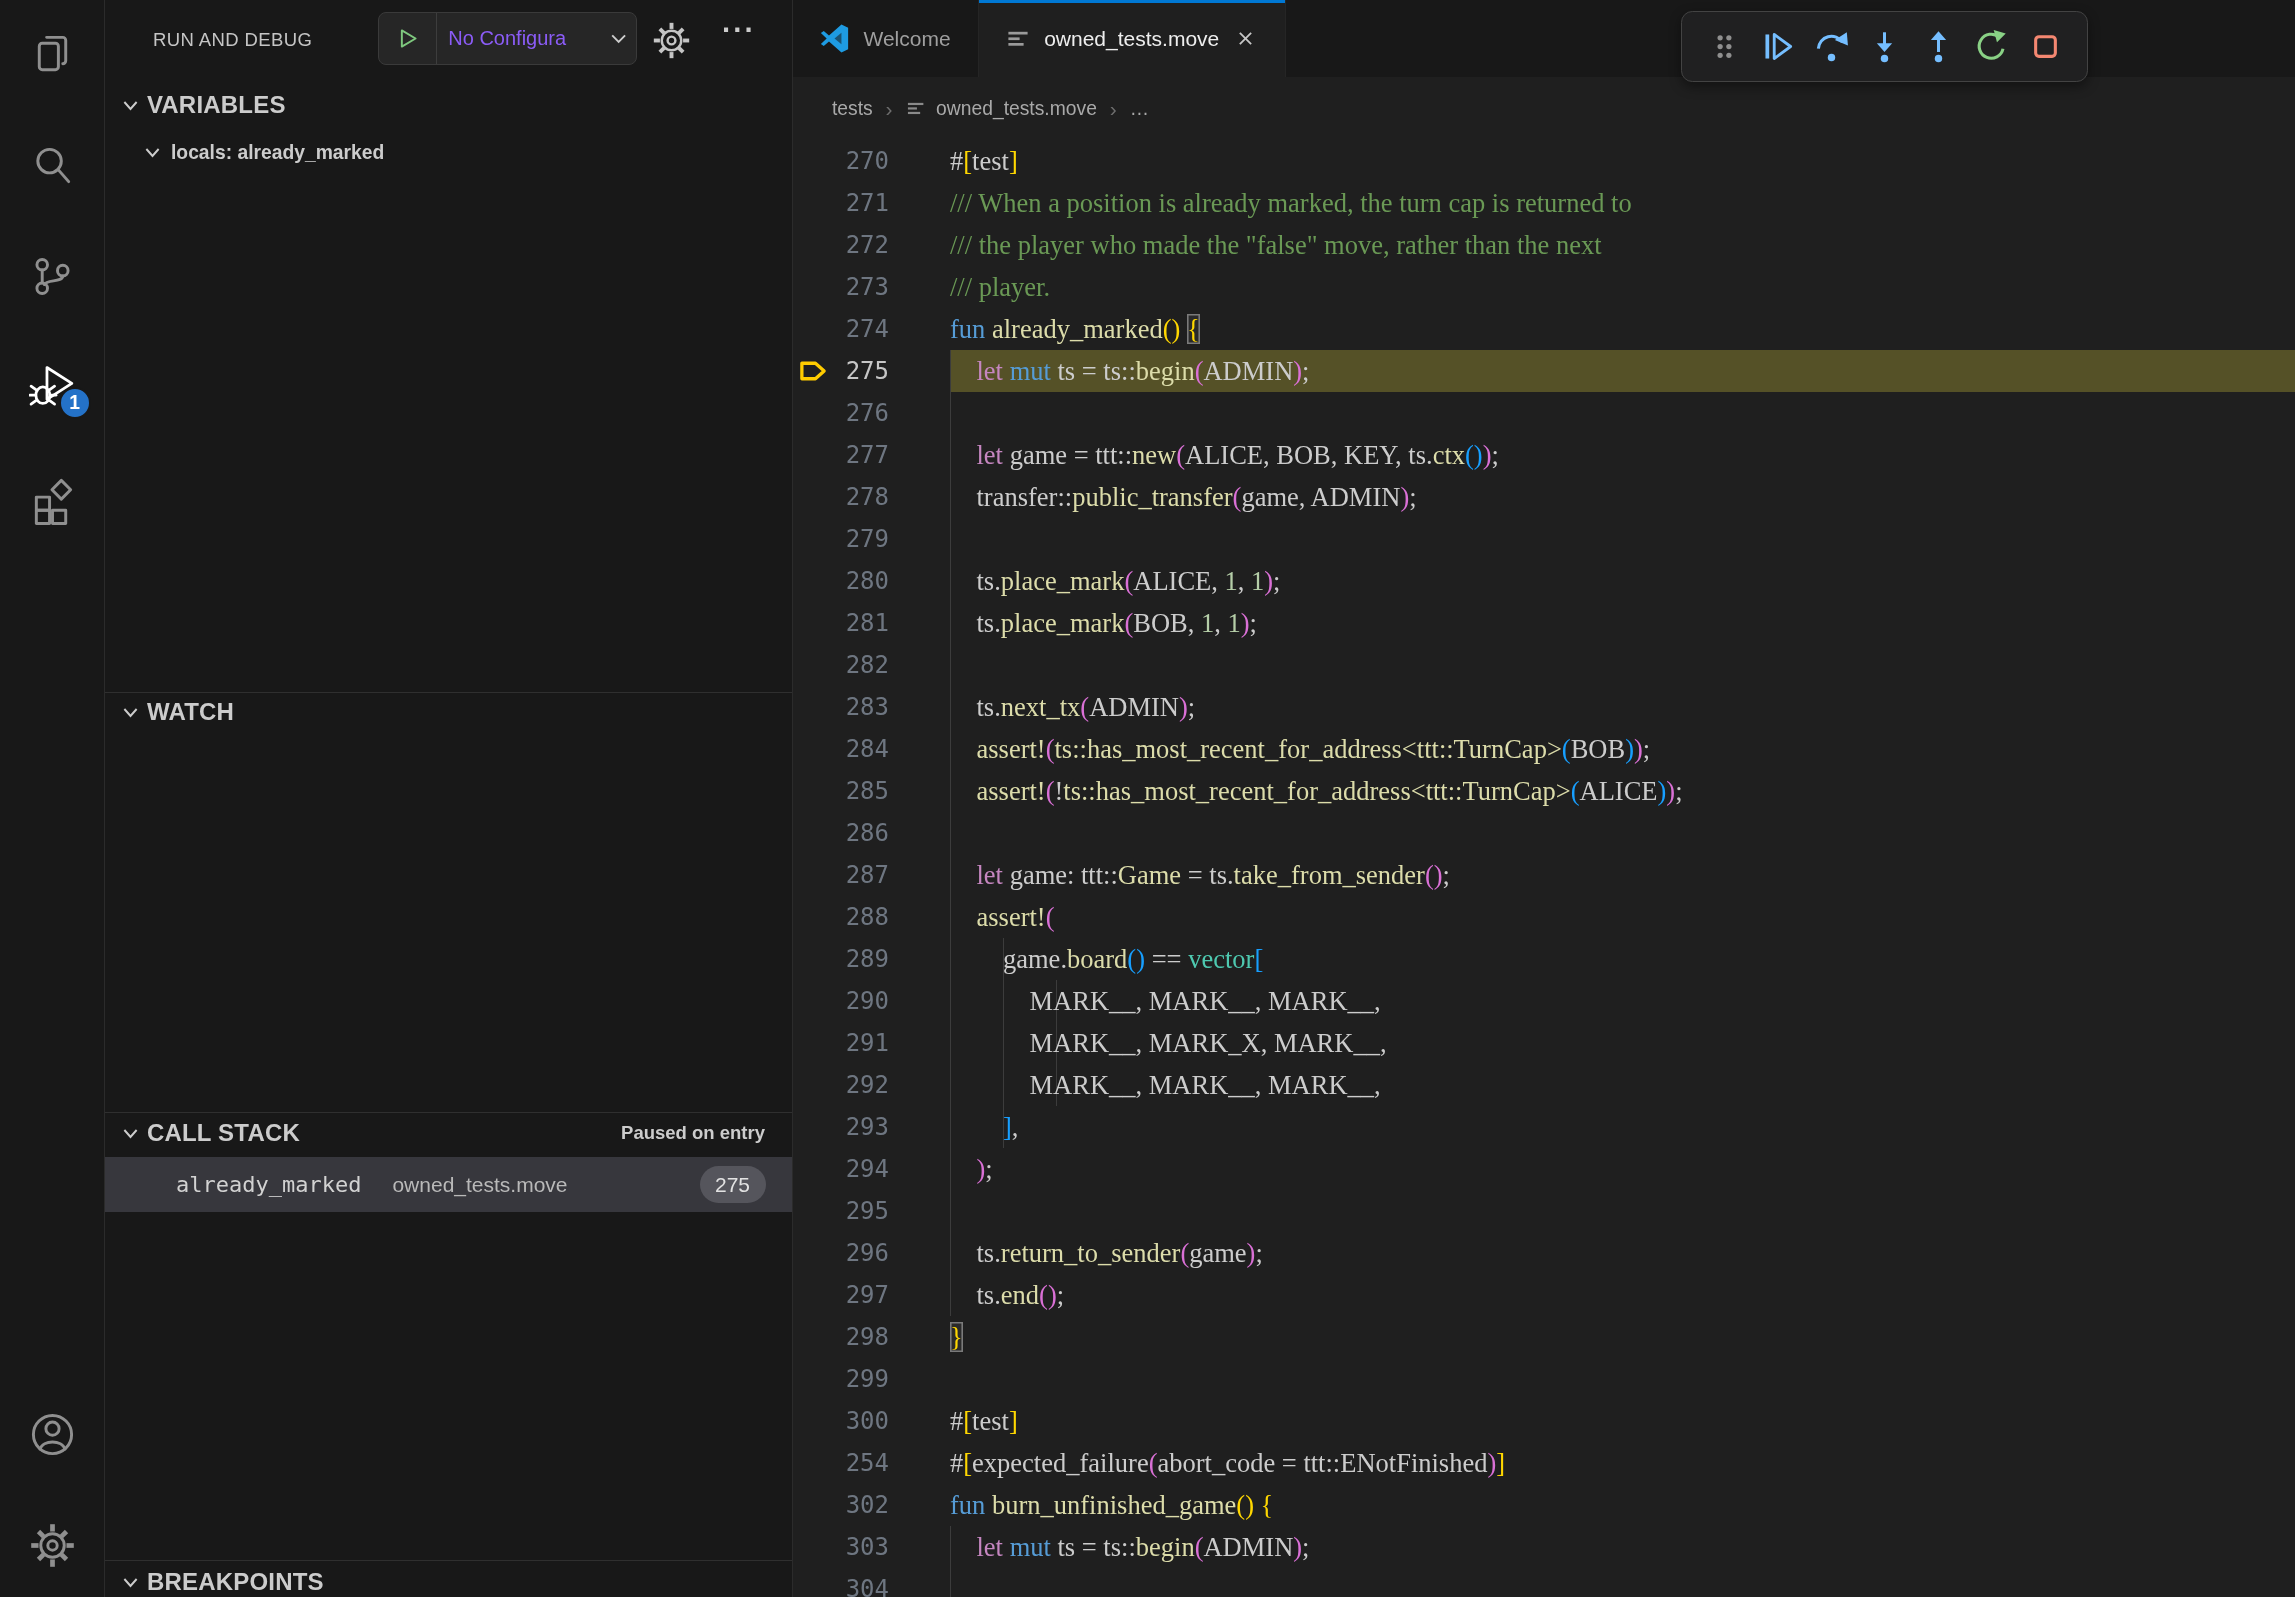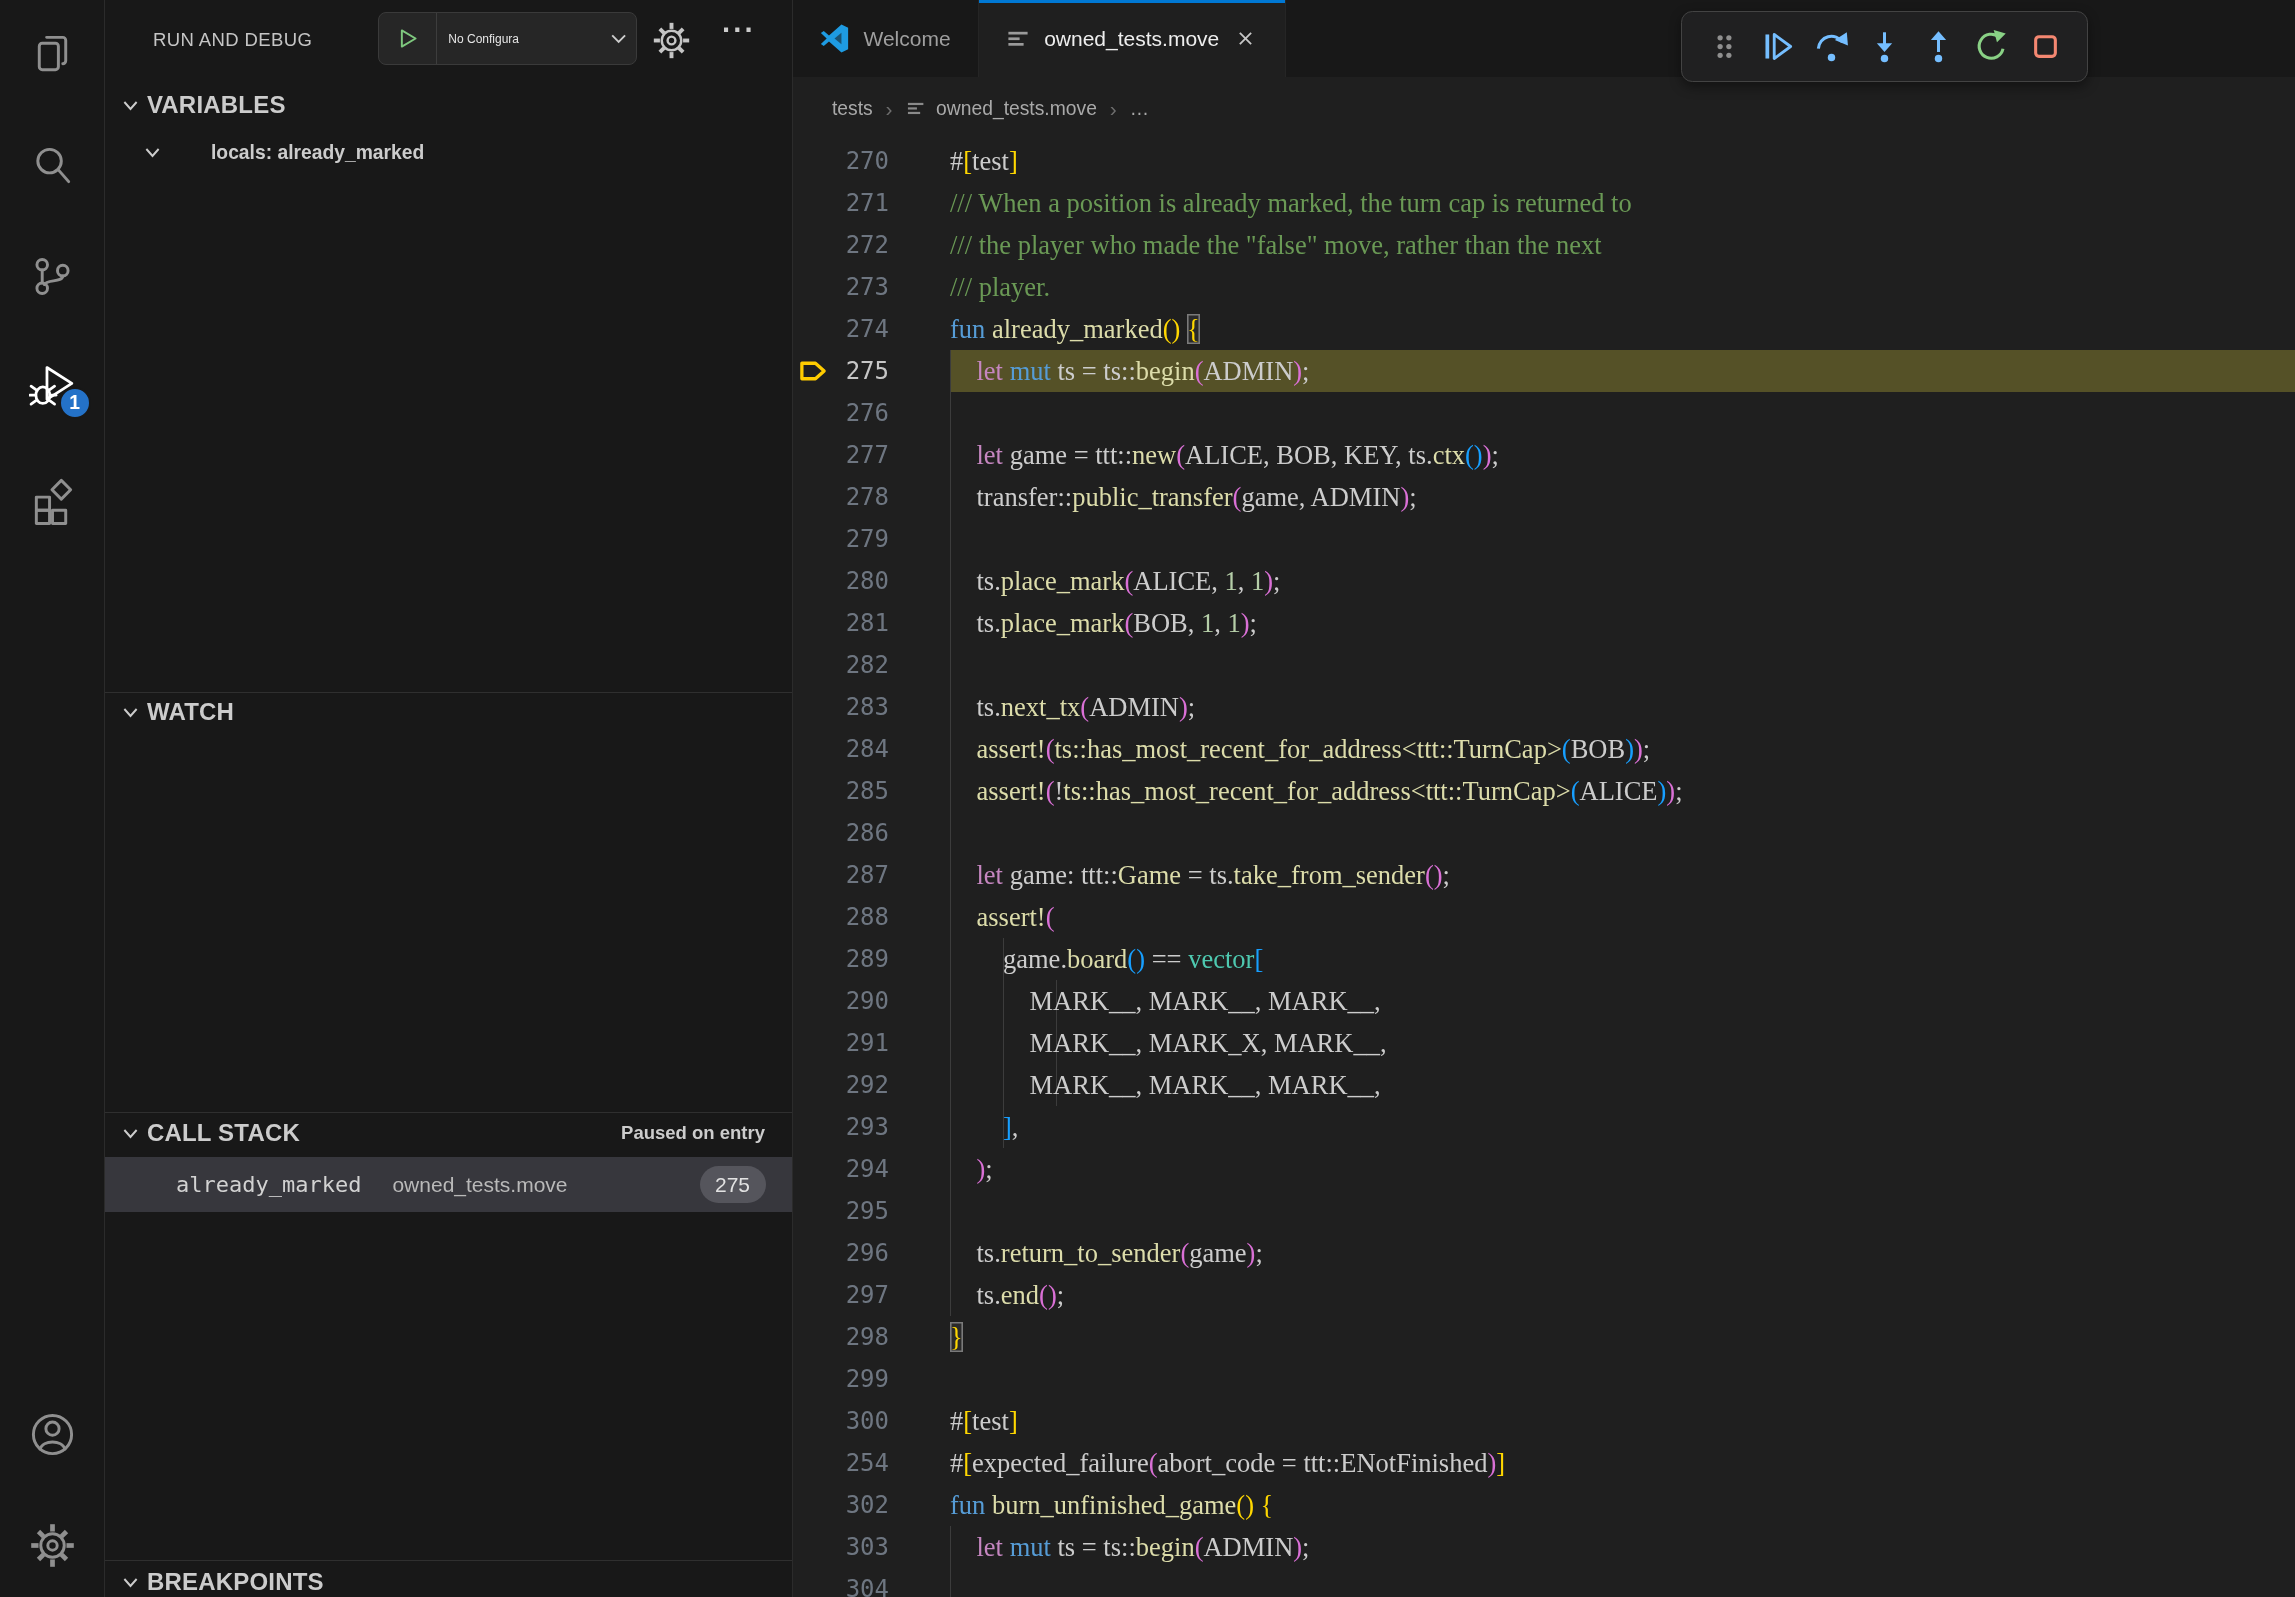--- a/index.html
+++ b/index.html
@@ -20,34 +20,34 @@
   .sidebar { position:absolute; left:105px; top:0; width:688px; height:1597px;
              background:#181818; border-right:0.8px solid #2b2b2b; }
   .sb-header { position:absolute; top:0; left:0; width:100%; height:80px;
                display:flex; align-items:center; }
   .sb-title { margin-left:48px; font-size:18.5px; color:#c5c5c5; letter-spacing:0.4px; }
   .config-btn { position:absolute; left:273px; top:12px; width:259px; height:53px;
                 background:#262626; border:0.8px solid #3a3a3a; border-radius:8px;
                 display:flex; align-items:center; overflow:hidden; }
   .config-play { width:58px; height:100%; display:flex; align-items:center; justify-content:center;
                  border-right:0.8px solid #3d3d3d; }
-  .config-label { flex:1; padding-left:11.3px; font-size:12px; color:#e5e5e5; white-space:nowrap; overflow:hidden; }
+  .config-label { flex:1; padding-left:11.3px; font-size:20px; color:#8b5cf6; white-space:nowrap; overflow:hidden; }
   .config-chevron { width:35px; display:flex; align-items:center; justify-content:center; }
   .sb-gear { position:absolute; left:547px; top:21px; width:39px; height:39px; }
   .sb-more { position:absolute; left:610px; top:6.4px; width:48px; height:48px;
              color:#cccccc; font-size:29px; font-weight:700; letter-spacing:1.6px;
              display:flex; align-items:center; justify-content:center; }
 
   .sec-divider { position:absolute; left:0; width:100%; height:0.8px; background:#2f2f2f; }
   .sec-header { position:absolute; left:0; width:100%; height:34px; display:flex; align-items:center; }
   .sec-chevron { margin-left:14.5px; width:21px; height:21px; flex:0 0 21px; }
   .sec-label { margin-left:6.4px; font-size:24px; font-weight:700; color:#cccccc; letter-spacing:0.2px; }
   .sec-status { margin-left:auto; margin-right:27px; font-size:18.5px; font-weight:700; color:#cccccc; }
 
-  .tree-row { position:absolute; left:0; width:100%; height:37px; display:flex; align-items:center;gap:40px; }
+  .tree-row { position:absolute; left:0; width:100%; height:37px; display:flex; align-items:center; }
   .tree-row .sec-chevron { margin-left:37px; }
   .tree-label { margin-left:8px; font-size:19.3px; font-weight:700; color:#cccccc; }
 
   .frame-row { position:absolute; left:0; width:100%; height:55px; background:#37373d;
                display:flex; align-items:center; }
   .frame-name { margin-left:71px; font-family:"DejaVu Sans Mono", monospace; font-size:22px; color:#d2d2d2; }
   .frame-file { margin-left:31px; font-size:21px; color:#b9b9b9; }
   .frame-badge { margin-left:auto; margin-right:26.5px; min-width:66px; height:37px; padding:0 14.5px;
                  border-radius:18.5px; background:#55555c; color:#e2e2e2; font-size:21px;
                  display:flex; align-items:center; justify-content:center; }

